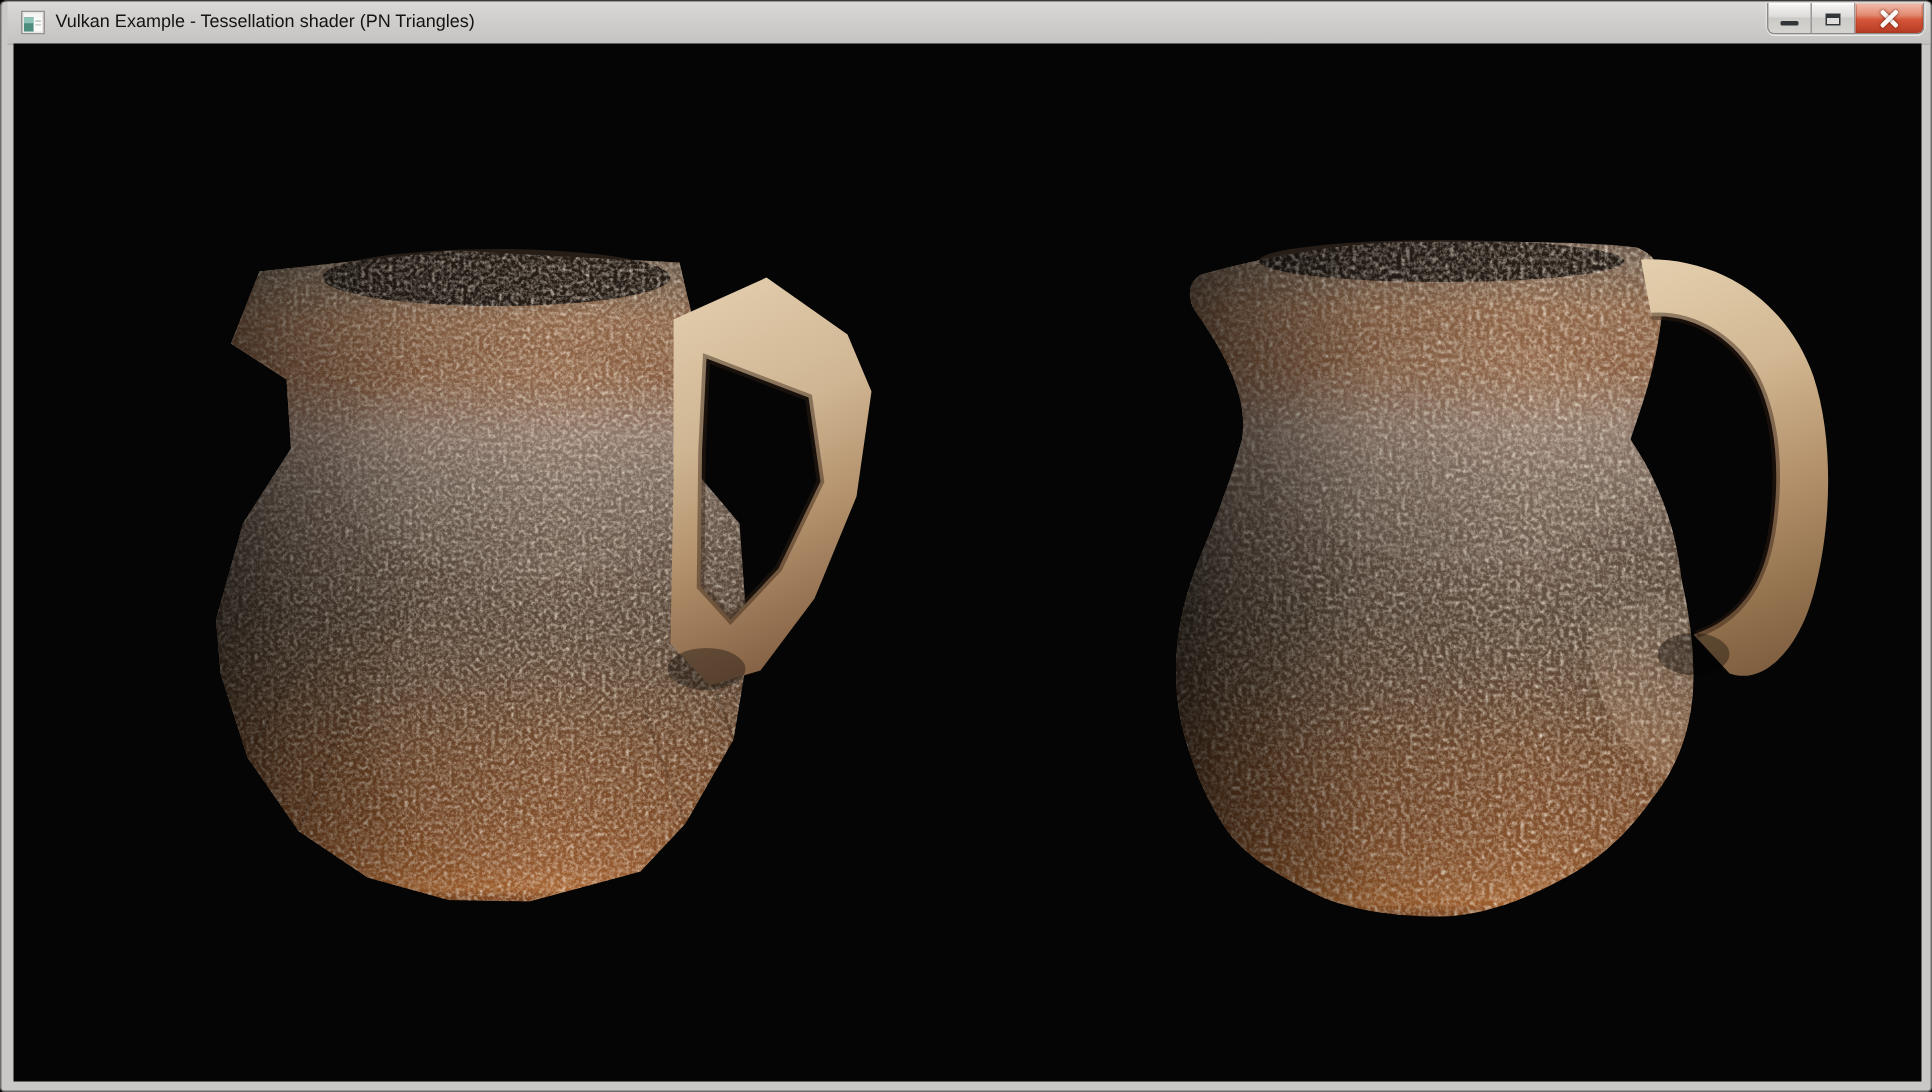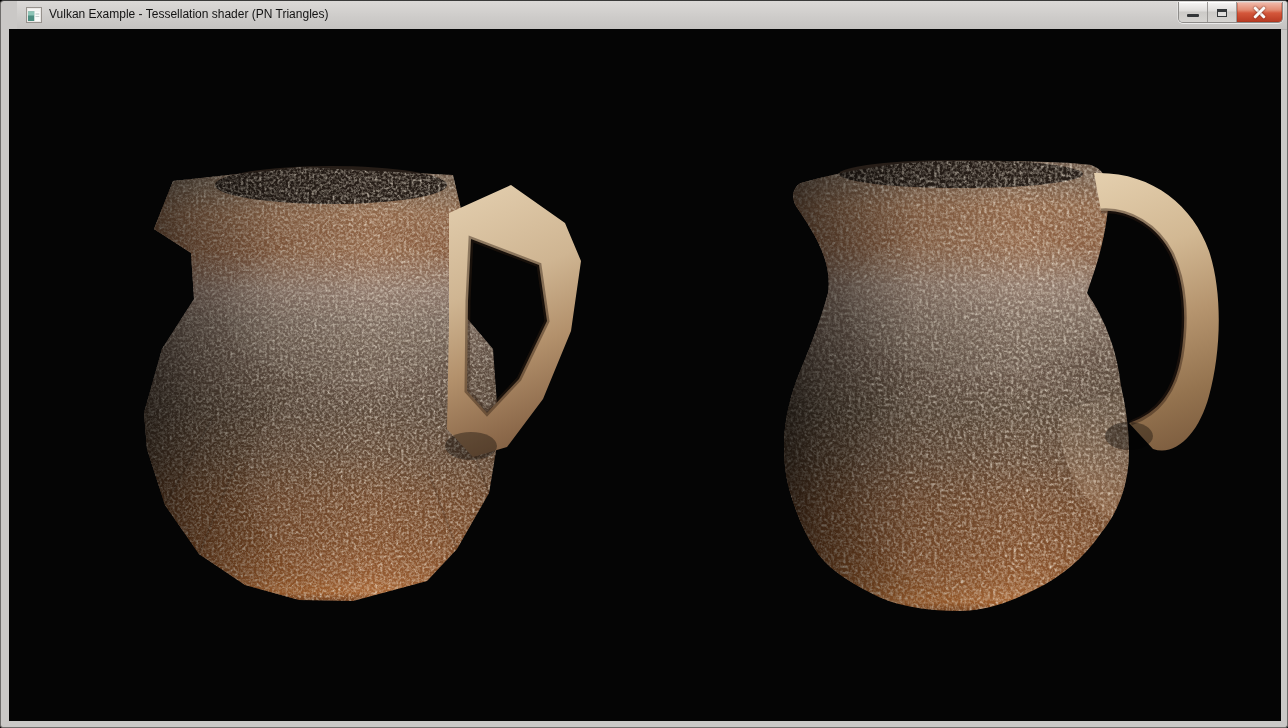--- a/index.html
+++ b/index.html
@@ -10,21 +10,21 @@
   }
   .window {
     position:relative; width:1288px; height:728px; box-sizing:border-box;
     background:#cac8c6;
     border:1px solid #6e6c6a; border-top-color:#3a3a3a;
     border-radius:4px 4px 3px 3px;
     overflow:hidden;
   }
   
   .titlebar {
-    position:absolute; top:0; left:16px; right:0; height:28px;
+    position:absolute; top:0; left:4px; right:0; height:28px;
     background:linear-gradient(#dbd9d7, #cecccA 55%, #c5c3c1);
     border-bottom:1px solid #b3b1af;
     text-align:right;
   }
   .app-icon { position:absolute; left:9px; top:6px; width:16px; height:16px; }
   .win-title {
     position:absolute; left:32px; top:0; height:28px; line-height:27px;
     font-size:12px; color:#131313; white-space:nowrap;
   }
   

